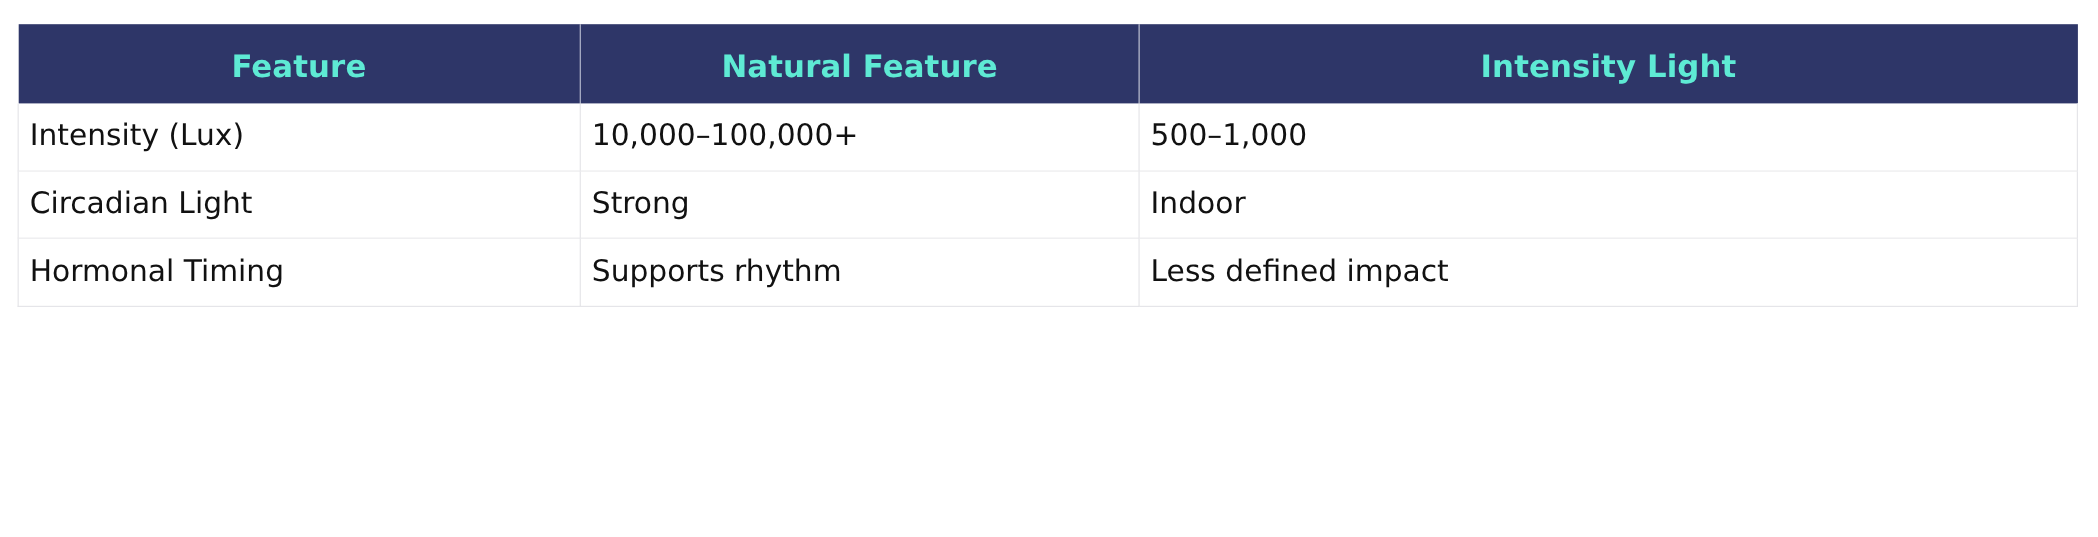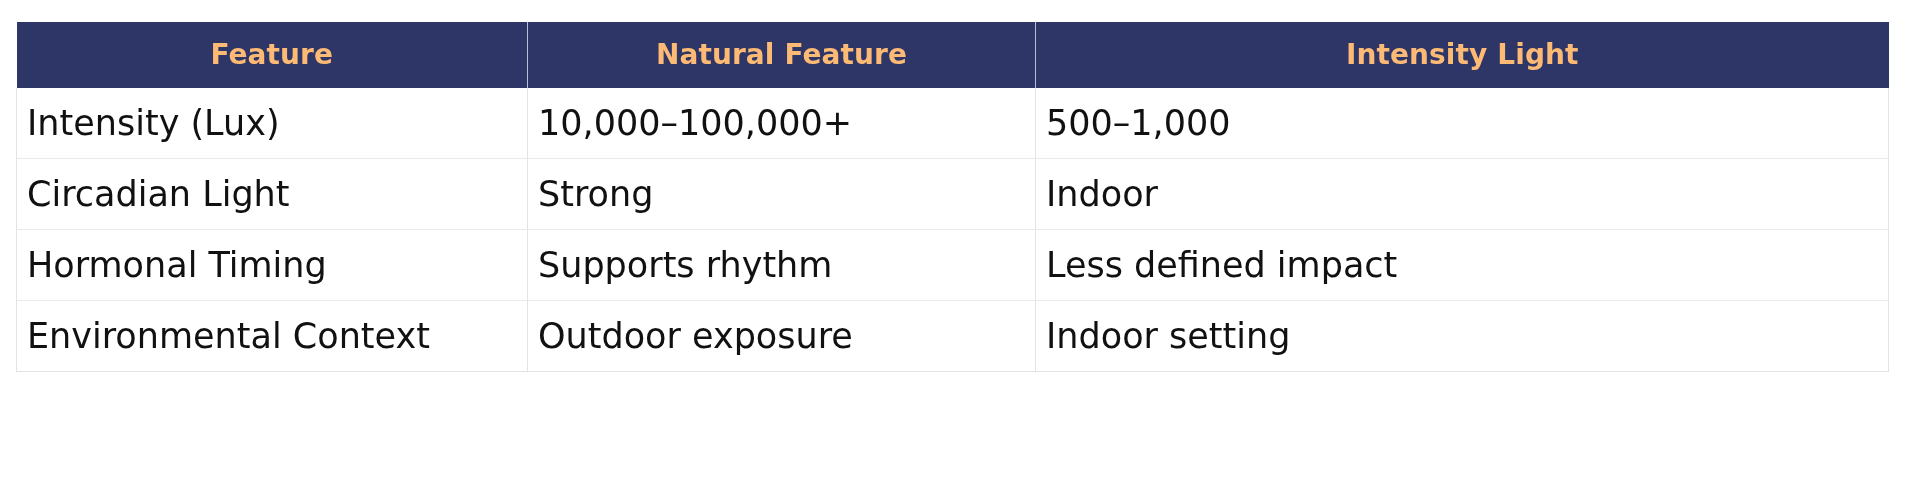--- a/index.html
+++ b/index.html
@@ -34,38 +34,38 @@
     table-layout: fixed;
     background: #ffffff;
   }
 
   table.comparison-table col.col-feature { width: 511px; }
   table.comparison-table col.col-natural { width: 508px; }
   table.comparison-table col.col-artificial { width: 853px; }
 
   thead tr.header-row th {
     background: #2e3668;
-    color: #fdba74;
+    color: #5eead4;
     font-size: 28px;
     font-weight: bold;
     text-align: center;
-    padding: 17px 10px 18px 10px;
+    padding: 23px 10px 18px 10px;
     line-height: 1.12;
     letter-spacing: 0.1px;
     border-right: 1px solid #b9bdd0;
     box-sizing: border-box;
     vertical-align: middle;
     white-space: nowrap;
   }
   thead tr.header-row th:last-child {
     border-right: none;
   }
 
   tbody tr.body-row td {
-    font-size: 35px;
+    font-size: 27px;
     font-weight: normal;
     color: #111111;
     text-align: left;
     padding: 14px 10px 14px 10px;
     line-height: 1.2;
     border-bottom: 1px solid #e9e9ec;
     border-right: 1px solid #e3e3e7;
     box-sizing: border-box;
     height: 60px;
     vertical-align: middle;
@@ -108,21 +108,16 @@
         <tr class="body-row">
           <td>Circadian Light</td>
           <td>Strong</td>
           <td>Indoor</td>
         </tr>
         <tr class="body-row">
           <td>Hormonal Timing</td>
           <td>Supports rhythm</td>
           <td>Less defined impact</td>
         </tr>
-        <tr class="body-row">
-          <td>Environmental Context</td>
-          <td>Outdoor exposure</td>
-          <td>Indoor setting</td>
-        </tr>
       </tbody>
     </table>
   </div>
 </div>
 
 </body></html>

